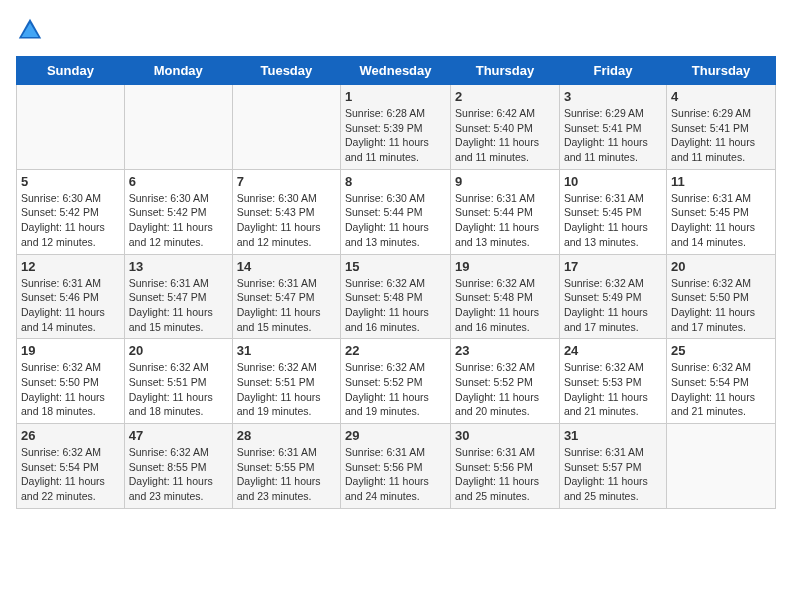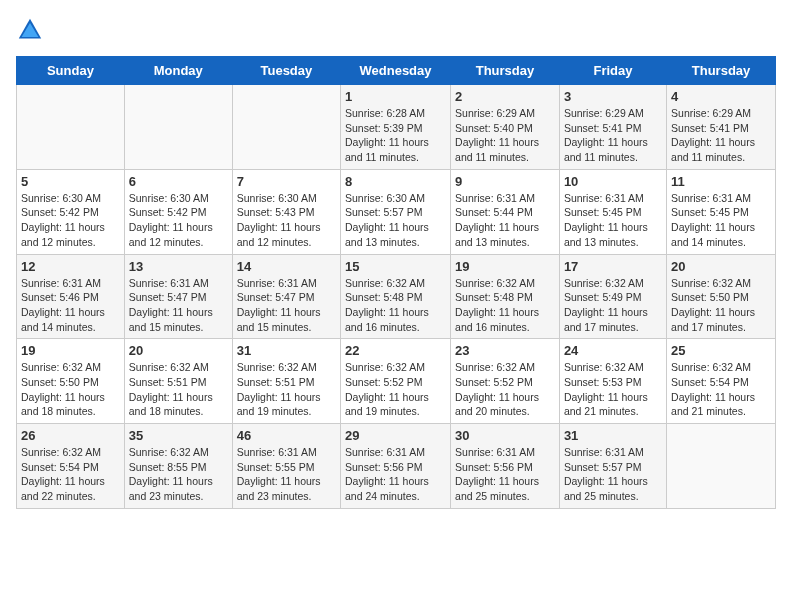--- a/index.html
+++ b/index.html
@@ -130,21 +130,21 @@
         <td class="empty-cell"></td>
         <td>
           <span class="day-number">1</span>
           <div class="day-info">Sunrise: 6:28 AM
 Sunset: 5:39 PM
 Daylight: 11 hours
 and 11 minutes.</div>
         </td>
         <td>
           <span class="day-number">2</span>
-          <div class="day-info">Sunrise: 6:29 AM
+          <div class="day-info">Sunrise: 6:42 AM
 Sunset: 5:40 PM
 Daylight: 11 hours
 and 11 minutes.</div>
         </td>
         <td>
           <span class="day-number">3</span>
           <div class="day-info">Sunrise: 6:29 AM
 Sunset: 5:41 PM
 Daylight: 11 hours
 and 11 minutes.</div>
@@ -175,21 +175,21 @@
         <td>
           <span class="day-number">7</span>
           <div class="day-info">Sunrise: 6:30 AM
 Sunset: 5:43 PM
 Daylight: 11 hours
 and 12 minutes.</div>
         </td>
         <td>
           <span class="day-number">8</span>
           <div class="day-info">Sunrise: 6:30 AM
-Sunset: 5:57 PM
+Sunset: 5:44 PM
 Daylight: 11 hours
 and 13 minutes.</div>
         </td>
         <td>
           <span class="day-number">9</span>
           <div class="day-info">Sunrise: 6:31 AM
 Sunset: 5:44 PM
 Daylight: 11 hours
 and 13 minutes.</div>
         </td>
@@ -312,28 +312,28 @@
       </tr>
       <tr>
         <td>
           <span class="day-number">26</span>
           <div class="day-info">Sunrise: 6:32 AM
 Sunset: 5:54 PM
 Daylight: 11 hours
 and 22 minutes.</div>
         </td>
         <td>
-          <span class="day-number">35</span>
+          <span class="day-number">47</span>
           <div class="day-info">Sunrise: 6:32 AM
 Sunset: 8:55 PM
 Daylight: 11 hours
 and 23 minutes.</div>
         </td>
         <td>
-          <span class="day-number">46</span>
+          <span class="day-number">28</span>
           <div class="day-info">Sunrise: 6:31 AM
 Sunset: 5:55 PM
 Daylight: 11 hours
 and 23 minutes.</div>
         </td>
         <td>
           <span class="day-number">29</span>
           <div class="day-info">Sunrise: 6:31 AM
 Sunset: 5:56 PM
 Daylight: 11 hours

